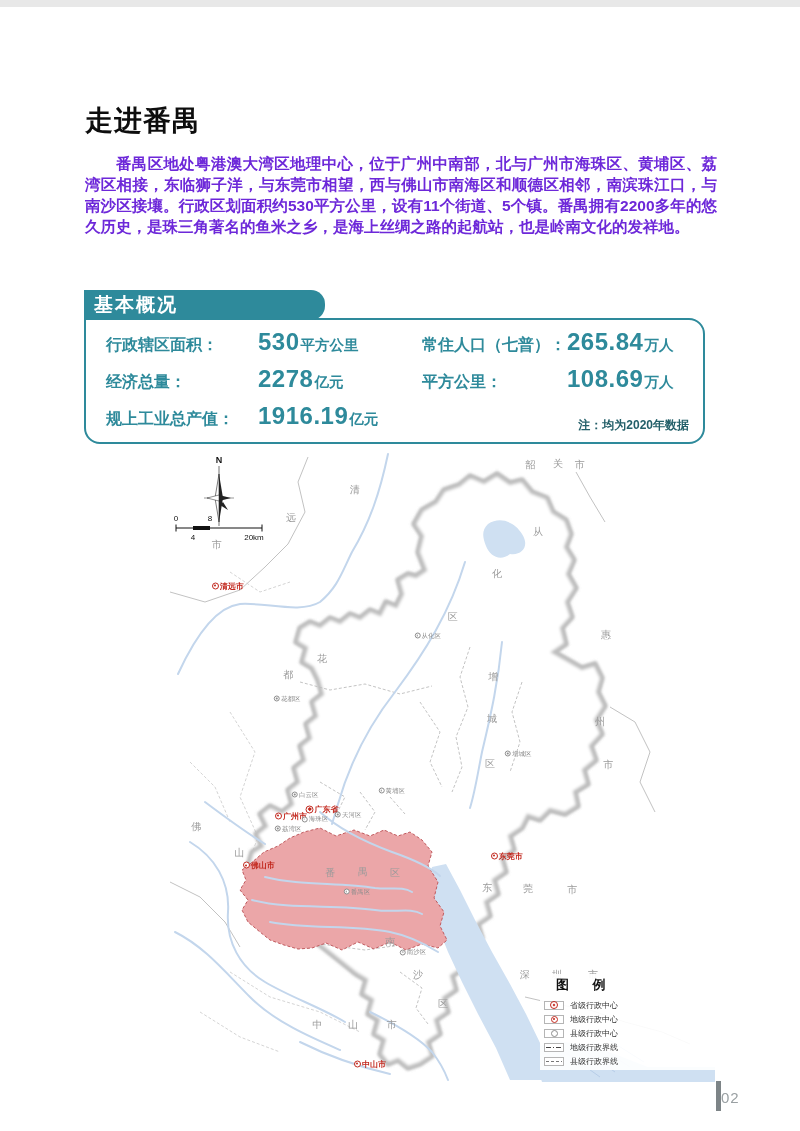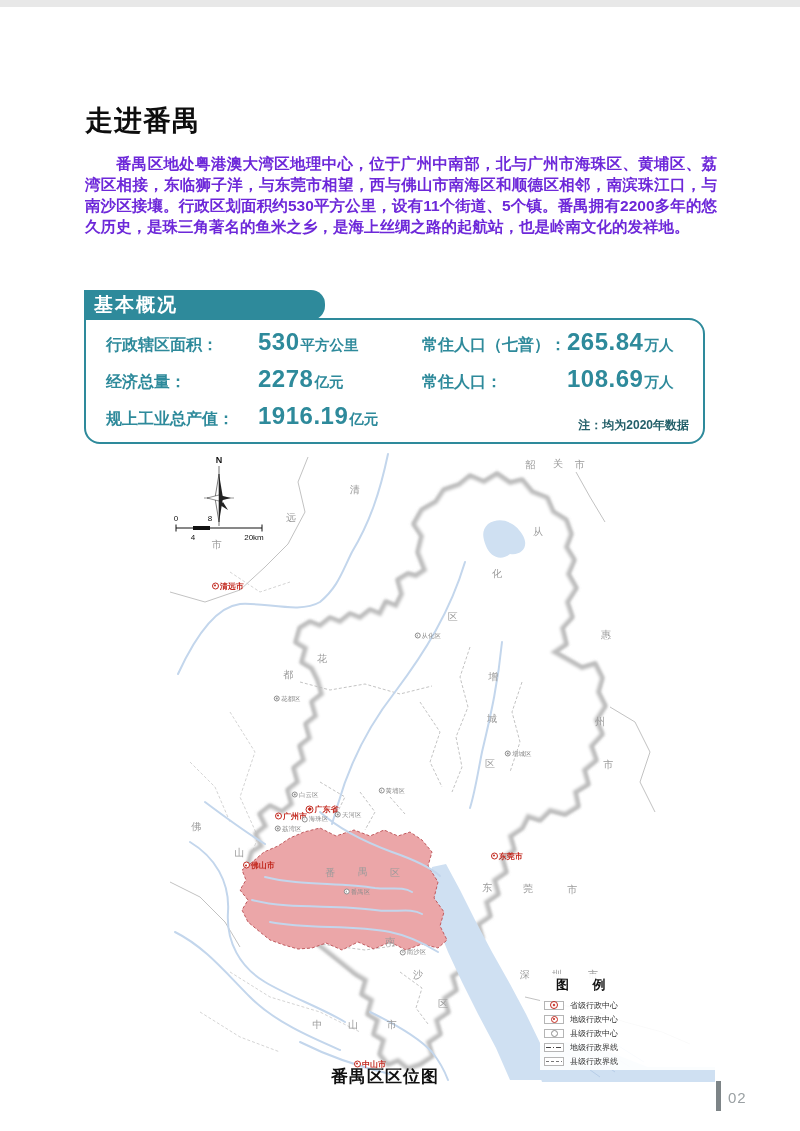--- a/index.html
+++ b/index.html
@@ -52,21 +52,21 @@
   .sym-star i{width:6px;height:6px;border:1px solid #c2281e;border-radius:50%;position:relative;display:block;}
   .sym-star i::after{content:"";position:absolute;left:1.5px;top:1.5px;width:2px;height:2px;background:#c2281e;transform:rotate(45deg);}
   .sym-dot i{width:5px;height:5px;border:1px solid #c2281e;border-radius:50%;position:relative;display:block;}
   .sym-dot i::after{content:"";position:absolute;left:1.25px;top:1.25px;width:1.8px;height:1.8px;background:#c2281e;border-radius:50%;}
   .sym-circle i{width:5px;height:5px;border:1px solid #8d8d8d;border-radius:50%;display:block;}
   .sym-dashdot i{width:16px;height:1px;display:block;background:repeating-linear-gradient(90deg,#444 0 5px,transparent 5px 7px,#444 7px 8px,transparent 8px 10px);}
   .sym-dash i{width:16px;height:1px;display:block;background:repeating-linear-gradient(90deg,#777 0 3px,transparent 3px 5px);}
   
   .map-disclaimer{position:absolute;left:104px;top:1046px;font-size:9px;color:#454545;}
   .map-caption{position:absolute;left:170px;top:1058px;width:430px;text-align:center;font-size:17px;font-weight:600;color:#111;letter-spacing:1px;z-index:5;}
-  .page-num{position:absolute;left:716px;top:1074px;display:flex;align-items:flex-start;gap:7px;}
+  .page-num{position:absolute;left:716px;top:1074px;display:flex;align-items:flex-start;}
   .page-num .bar{width:5px;height:30px;background:#7d8487;}
   .page-num .num{font-size:15px;color:#9aa0a3;margin-top:8px;letter-spacing:1px;}
 </style>
 </head>
 <body>
 
 <div class="page">
 
   <h1 class="doc-title">走进番禺</h1>
 
@@ -93,21 +93,21 @@
           <span class="stat-unit">亿元</span>
         </div>
       </div>
     <div class="stats-col" id="stats-col2">
         <div class="stat-row">
           <span class="stat-label">常住人口（七普）：</span>
           <span class="stat-value">265.84</span>
           <span class="stat-unit">万人</span>
         </div>
         <div class="stat-row">
-          <span class="stat-label">常住人口：</span>
+          <span class="stat-label">平方公里：</span>
           <span class="stat-value">108.69</span>
           <span class="stat-unit">万人</span>
         </div>
       </div>
     <div class="ov-note">注：均为2020年数据</div>
   </div>
 
   <div class="map" id="map">
     <svg width="545" height="630" viewBox="0 0 545 630">
       <defs>
@@ -384,20 +384,19 @@
       <span class="map-label small-gray" style="left: 34.3%; top: 69.8%;">
         <i class="mk gray"></i>
         <b>番禺区</b>
       </span>
       <span class="map-label small-gray" style="left: 44.6%; top: 79.4%;">
         <i class="mk gray"></i>
         <b>南沙区</b>
       </span>
     </div>
 
-  <div class="map-caption">番禺区区位图</div>
 
   <div class="page-num">
     <span class="bar"></span>
     <span class="num">02</span>
   </div>
 
 </div>
 
 </body></html>

